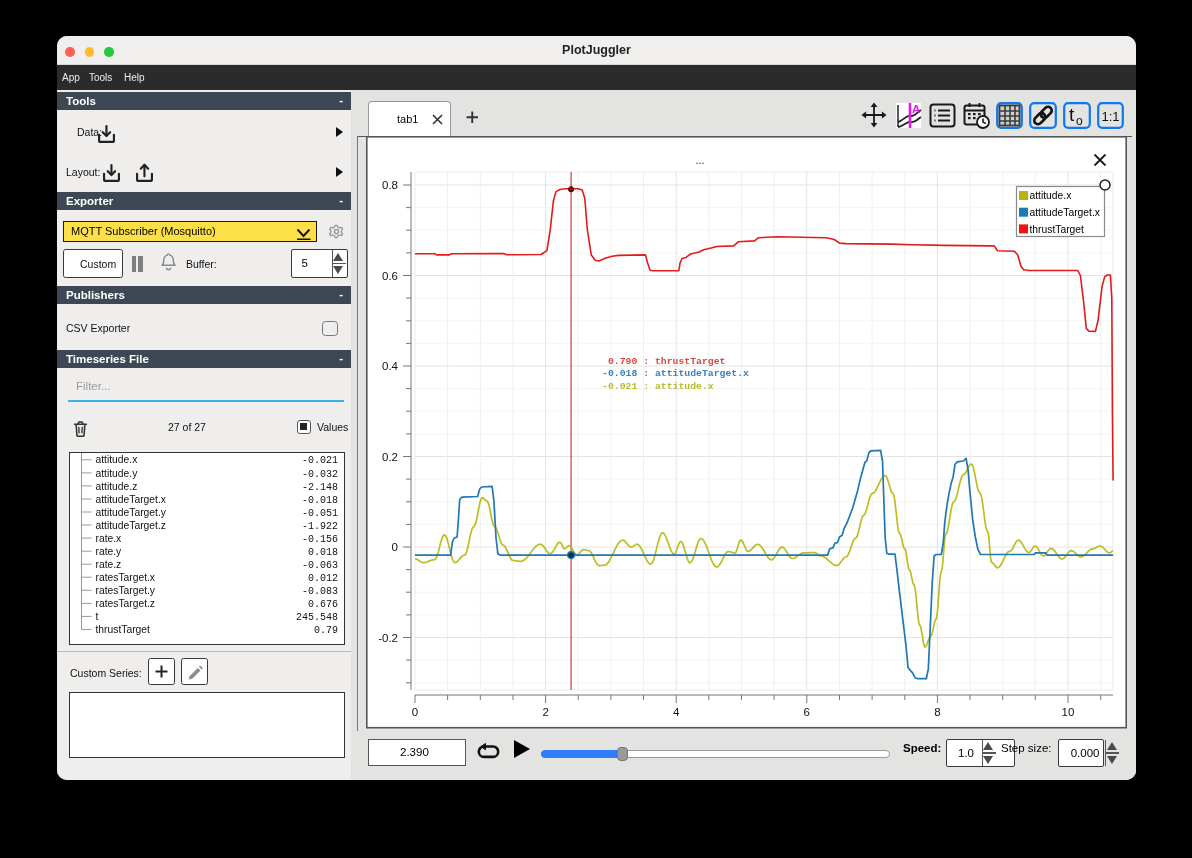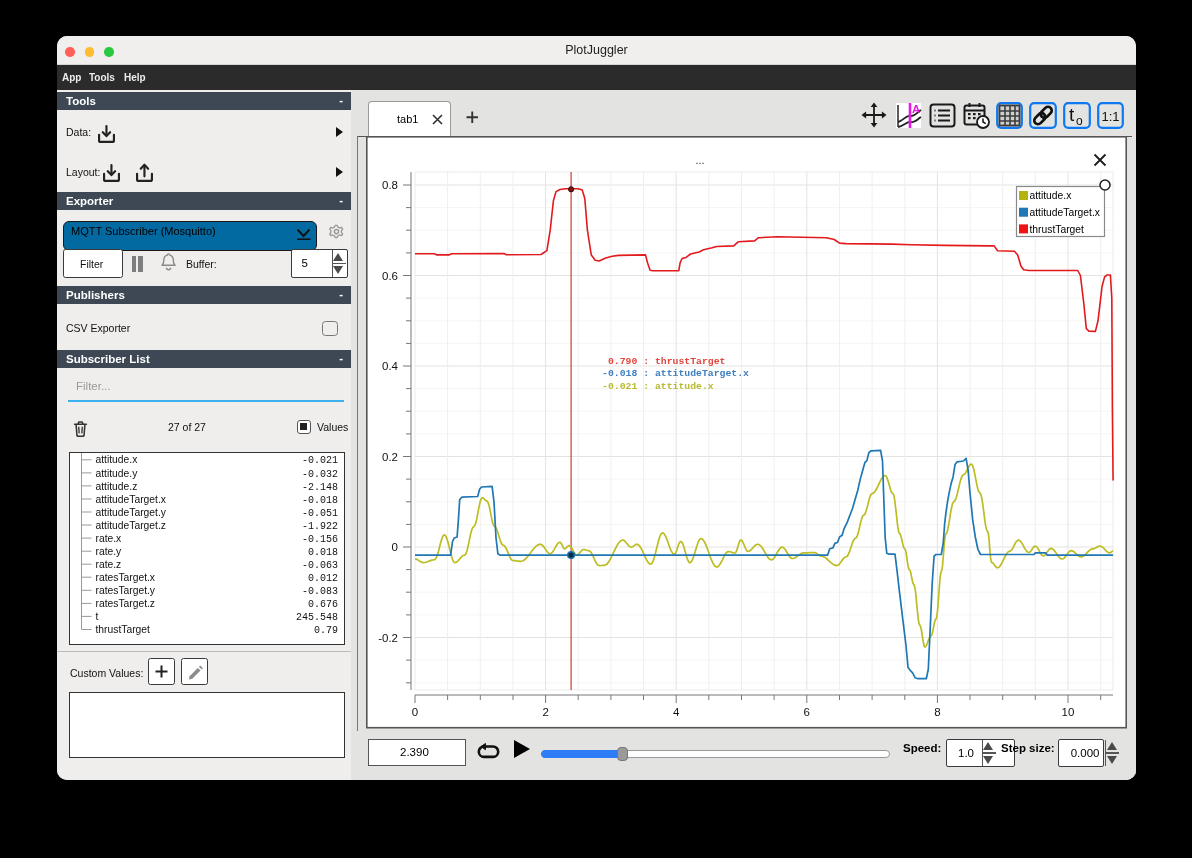--- a/index.html
+++ b/index.html
@@ -1,30 +1,30 @@
 <!DOCTYPE html>
 <html><head><meta charset="utf-8">
 <style>
 html,body{margin:0;padding:0;background:#000;width:1192px;height:858px;overflow:hidden}
 *{box-sizing:border-box}
 body{font-family:"Liberation Sans", sans-serif;-webkit-font-smoothing:antialiased}
 #win{position:absolute;left:57px;top:36px;width:1079px;height:744px;border-radius:10px;background:#e3e3e2;overflow:hidden}
 .abs{position:absolute}
 #titlebar{left:0;top:0;width:1079px;height:29px;background:#f0efed;border-bottom:1px solid #d6d5d3}
 .light{width:9.5px;height:9.5px;border-radius:50%;top:11px}
-#title{width:1079px;text-align:center;top:7px;font-size:12.5px;font-weight:normal;color:#222}
-#menubar{left:0;top:29px;width:1079px;height:24.5px;background:#2b2b2b;color:#ececec;font-size:10px;font-weight:bold}
+#title{width:1079px;text-align:center;top:7px;font-size:12.5px;font-weight:bold;color:#222}
+#menubar{left:0;top:29px;width:1079px;height:24.5px;background:#2b2b2b;color:#ececec;font-size:10px;font-weight:normal}
 .menuitem{top:7px}
 #sidebar{left:0;top:53.5px;width:294px;height:690.5px;background:#efeeed}
 .sechead{left:0;width:294px;height:18px;background:#3d4854;color:#fff;font-size:11.5px;font-weight:bold}
 .sechead span{position:absolute;left:9px;top:2.5px}
 .sechead i{position:absolute;right:8px;top:1.5px;font-style:normal;font-weight:bold}
 .lbl{font-size:10.5px;color:#111}
 .rarr{width:0;height:0;border-left:7px solid #111;border-top:5px solid transparent;border-bottom:5px solid transparent}
-#combo{left:6px;top:131.5px;width:254px;height:30px;background:#0369a1;border:1.6px solid #1a1a1a;border-radius:6px}
+#combo{left:6px;top:131.5px;width:254px;height:21px;background:#fde047;border:1.6px solid #1a1a1a;border-radius:0}
 #combo .ctext{position:absolute;left:7px;top:3px;font-size:11px;color:#000}
 .btn{background:#fff;border:1.4px solid #3a3a3a;border-radius:2.5px}
 .spin{background:#fff;border:1.4px solid #3a3a3a;border-radius:2px}
 .spin .val{position:absolute;font-size:11.5px;color:#000}
 .spin .sep{position:absolute;background:#555}
 .tri-up{width:0;height:0;border-left:5.5px solid transparent;border-right:5.5px solid transparent;border-bottom:8px solid #4a4a4a}
 .tri-dn{width:0;height:0;border-left:5.5px solid transparent;border-right:5.5px solid transparent;border-top:8px solid #4a4a4a}
 #rightpanel{left:295px;top:53.5px;width:784px;height:690.5px;background:#e3e3e2}
 #bottombar{left:295px;top:695px;width:784px;height:49px;background:#e3e3e2}
 .tbicon{position:absolute;top:66px}
@@ -38,21 +38,21 @@
   <div id="menubar" class="abs">
     <span class="abs menuitem" style="left:5px">App</span>
     <span class="abs menuitem" style="left:32px">Tools</span>
     <span class="abs menuitem" style="left:67px">Help</span>
   </div>
 <div id="sidebar" class="abs">
       <div class="abs sechead" style="top:2.5px">
         <span>Tools</span>
         <i>-</i>
       </div>
-      <span class="abs lbl" style="left:9px;top:36.5px">Data:</span>
+      <span class="abs lbl" style="left:20px;top:36.5px">Data:</span>
       <svg class="abs" style="left:40px;top:34.5px" width="19" height="20" viewBox="0 0 18.5 19.5">
         <path d="M2 10.5 V16 a1.5 1.5 0 0 0 1.5 1.5 H15 A1.5 1.5 0 0 0 16.5 16 V10.5" fill="none" stroke="#222" stroke-width="2.1" stroke-linecap="round"></path>
         <path d="M9.2 2 V11" stroke="#222" stroke-width="2.1" stroke-linecap="round"></path>
         <path d="M5.6 8 l3.6 3.8 3.6-3.8" fill="none" stroke="#222" stroke-width="2.1" stroke-linecap="round" stroke-linejoin="round"></path>
       </svg>
       <div class="abs rarr" style="left:279px;top:37.5px"></div>
       <span class="abs lbl" style="left:9px;top:76.5px">Layout:</span>
       <svg class="abs" style="left:45px;top:73.5px" width="19" height="20" viewBox="0 0 18.5 19.5">
         <path d="M2 10.5 V16 a1.5 1.5 0 0 0 1.5 1.5 H15 A1.5 1.5 0 0 0 16.5 16 V10.5" fill="none" stroke="#222" stroke-width="2.1" stroke-linecap="round"></path>
         <path d="M9.2 2 V11" stroke="#222" stroke-width="2.1" stroke-linecap="round"></path>
@@ -73,21 +73,21 @@
         <svg style="position:absolute;right:4px;top:3px" width="17" height="15" viewBox="0 0 17 15">
           <path d="M2.5 4.5 l6 6.5 6-6.5" fill="none" stroke="#111" stroke-width="1.9"></path>
           <path d="M2 14.2 h13.5" stroke="#111" stroke-width="1.5"></path>
         </svg>
       </div>
       <svg class="abs" style="left:271px;top:133.5px" width="17" height="17" viewBox="0 0 17 17">
         <path d="M8.5 1.2 l0.9 1.9 a5.6 5.6 0 0 1 1.8 0.75 l2-0.7 1.05 1.8 -1.3 1.65 a5.6 5.6 0 0 1 0 1.9 l1.3 1.65 -1.05 1.8 -2-0.7 a5.6 5.6 0 0 1-1.8 0.75 l-0.9 1.9 h-2.1 l-0.9-1.9 a5.6 5.6 0 0 1-1.8-0.75 l-2 0.7 -1.05-1.8 1.3-1.65 a5.6 5.6 0 0 1 0-1.9 l-1.3-1.65 1.05-1.8 2 0.7 a5.6 5.6 0 0 1 1.8-0.75 l0.9-1.9 z" transform="translate(1.1 1.3) scale(0.95)" fill="none" stroke="#9a9a9a" stroke-width="1.4" stroke-linejoin="round"></path>
         <circle cx="8.5" cy="8.6" r="2.1" fill="none" stroke="#9a9a9a" stroke-width="1.4"></circle>
       </svg>
       <div class="abs btn" style="left:6px;top:159.5px;width:59.5px;height:29px">
-        <span class="abs lbl" style="left:16px;top:7.5px">Filter</span>
+        <span class="abs lbl" style="left:16px;top:7.5px">Custom</span>
       </div>
       <div class="abs" style="left:74.5px;top:166px;width:4.6px;height:16.5px;background:#7e7e7e"></div>
       <div class="abs" style="left:81.3px;top:166px;width:4.6px;height:16.5px;background:#7e7e7e"></div>
       <svg class="abs" style="left:103px;top:161.5px" width="17" height="22" viewBox="0 0 17.5 19.3">
         <path d="M7.5 2.6 a1.3 1.3 0 0 1 2.6 0 c2.6 0.8 3.6 2.9 3.6 5.2 c0 2.9 0.7 4.2 1.8 5.2 H2.1 c1.1-1 1.8-2.3 1.8-5.2 c0-2.3 1-4.4 3.6-5.2 z" fill="none" stroke="#8b8b8b" stroke-width="1.5" stroke-linejoin="round"></path>
         <path d="M6.7 15.5 a2.1 2.1 0 0 0 4.2 0" fill="none" stroke="#8b8b8b" stroke-width="1.5"></path>
       </svg>
       <span class="abs lbl" style="left:129px;top:168.5px">Buffer:</span>
       <div class="abs spin" style="left:233.5px;top:159.9px;width:57px;height:28.7px">
         <span class="val" style="left:10px;top:7px">5</span>
@@ -96,21 +96,21 @@
         <div class="abs tri-up" style="left:41.5px;top:2.5px"></div>
         <div class="abs tri-dn" style="left:41.5px;top:16px"></div>
       </div>
       <div class="abs sechead" style="top:196.5px">
         <span>Publishers</span>
         <i>-</i>
       </div>
       <span class="abs lbl" style="left:9px;top:232px">CSV Exporter</span>
       <div class="abs" style="left:264.5px;top:231px;width:16.5px;height:15.5px;border:1.6px solid #777;border-radius:3.5px;background:#efeeed"></div>
       <div class="abs sechead" style="top:260.5px">
-        <span>Subscriber List</span>
+        <span>Timeseries File</span>
         <i>-</i>
       </div>
       <span class="abs" style="left:19px;top:290.5px;font-size:11.5px;color:#9a9a9a">Filter...</span>
       <div class="abs" style="left:10.5px;top:310.5px;width:276.5px;height:2px;background:#3cb1ee"></div>
       <svg class="abs" style="left:16px;top:330px" width="15" height="17" viewBox="0 0 14.5 16.5">
         <path d="M1.5 4.2 H13 M4.8 4 L5.6 2 h3.3 l0.8 2 M3 4.5 l0.8 10.3 a1.2 1.2 0 0 0 1.2 1 h4.5 a1.2 1.2 0 0 0 1.2-1 L11.5 4.5" fill="none" stroke="#333" stroke-width="1.5" stroke-linejoin="round" stroke-linecap="round"></path>
         <path d="M5.6 7 l0.3 5.5 M8.9 7 l-0.3 5.5" stroke="#333" stroke-width="1.3" stroke-linecap="round"></path>
       </svg>
       <span class="abs lbl" style="left:111px;top:331px">27 of 27</span>
       <div class="abs" style="left:239.5px;top:330px;width:14.5px;height:14.5px;border:1.6px solid #555;border-radius:3px;background:#fff"></div>
@@ -157,21 +157,21 @@
           <text x="268" y="154.0" font-size="10" fill="#111" text-anchor="end" font-family="Liberation Mono, monospace">0.676</text>
           <path d="M11.5 163.4 H21.5" stroke="#999" stroke-width="1"></path>
           <text x="25.5" y="167.0" font-size="10.3" fill="#111" font-family="Liberation Sans, sans-serif">t</text>
           <text x="268" y="167.0" font-size="10" fill="#111" text-anchor="end" font-family="Liberation Mono, monospace">245.548</text>
           <path d="M11.5 176.5 H21.5" stroke="#999" stroke-width="1"></path>
           <text x="25.5" y="180.1" font-size="10.3" fill="#111" font-family="Liberation Sans, sans-serif">thrustTarget</text>
           <text x="268" y="180.1" font-size="10" fill="#111" text-anchor="end" font-family="Liberation Mono, monospace">0.79</text>
         </svg>
       </div>
       <div class="abs" style="left:0;top:561.5px;width:294px;height:1px;background:#bbb"></div>
-      <span class="abs lbl" style="left:13px;top:577px">Custom Values:</span>
+      <span class="abs lbl" style="left:13px;top:577px">Custom Series:</span>
       <div class="abs btn" style="left:91px;top:568.5px;width:26.5px;height:27px">
         <svg style="position:absolute;left:4.5px;top:4.8px" width="15" height="15" viewBox="0 0 15 15">
           <path d="M7.5 1.5 V13.5 M1.5 7.5 H13.5" stroke="#222" stroke-width="2"></path>
         </svg>
       </div>
       <div class="abs btn" style="left:124px;top:568.5px;width:26.5px;height:27px">
         <svg style="position:absolute;left:3.5px;top:3.5px" width="18" height="18" viewBox="0 0 17.5 17.5">
           <path d="M3.5 12.8 l8-8 2.6 2.6 -8 8 -3.3 0.7 z" fill="#8b8b8b"></path>
           <path d="M12.6 3.7 l1.2-1.2 2.6 2.6 -1.2 1.2 z" fill="#8b8b8b"></path>
         </svg>
@@ -410,21 +410,21 @@
       <div class="abs" style="left:189px;top:18.5px;width:81px;height:8px;background:#2f7df6;border:1px solid #2f7df6;border-radius:4px 0 0 4px"></div>
       <div class="abs" style="left:264.5px;top:15.5px;width:11px;height:14.5px;background:#9a9a9a;border:1px solid #777;border-radius:4px"></div>
       <span class="abs" style="left:551px;top:11px;font-size:11.5px;font-weight:bold">Speed:</span>
       <div class="abs spin" style="left:594px;top:8.2px;width:69px;height:28.3px">
         <span class="val" style="left:11px;top:6.5px">1.0</span>
         <div class="sep" style="left:34.5px;top:0;width:1.3px;height:25.5px"></div>
         <div class="sep" style="left:34.5px;top:12.2px;width:14.2px;height:1.3px"></div>
         <div class="abs tri-up" style="left:36.2px;top:2.2px"></div>
         <div class="abs tri-dn" style="left:36.2px;top:15.5px"></div>
       </div>
-      <span class="abs" style="left:649px;top:11px;font-size:11.5px;font-weight:bold">Step size:</span>
+      <span class="abs" style="left:649px;top:11px;font-size:11.5px;font-weight:normal">Step size:</span>
       <div class="abs spin" style="left:705.7px;top:8.2px;width:46px;height:28.3px">
         <span class="val" style="left:12px;top:6.5px">0.000</span>
         <div class="sep" style="left:46.5px;top:0;width:1.3px;height:25.5px"></div>
         <div class="sep" style="left:46.5px;top:12.2px;width:14.2px;height:1.3px"></div>
         <div class="abs tri-up" style="left:48.2px;top:2.2px"></div>
         <div class="abs tri-dn" style="left:48.2px;top:15.5px"></div>
       </div>
     </div>
   </div>
 </body></html>

